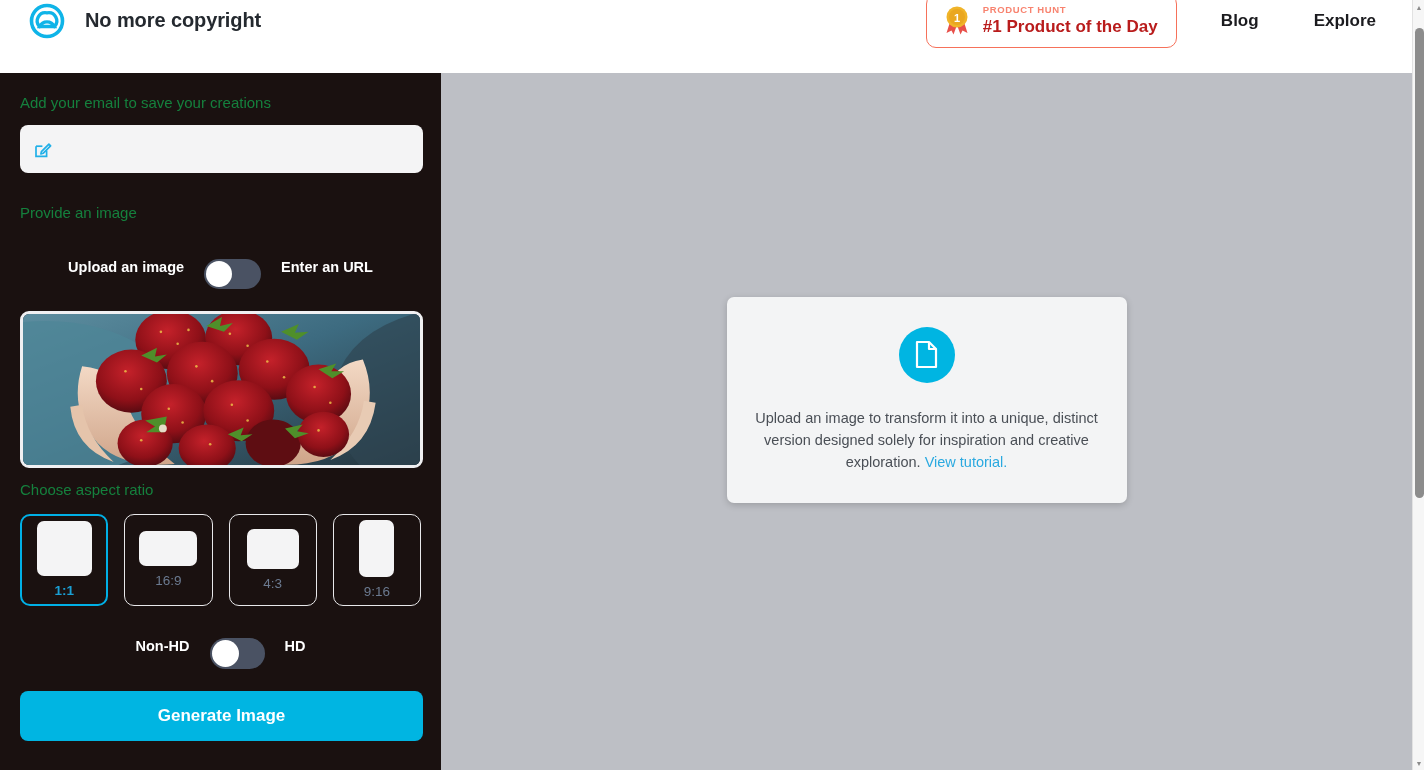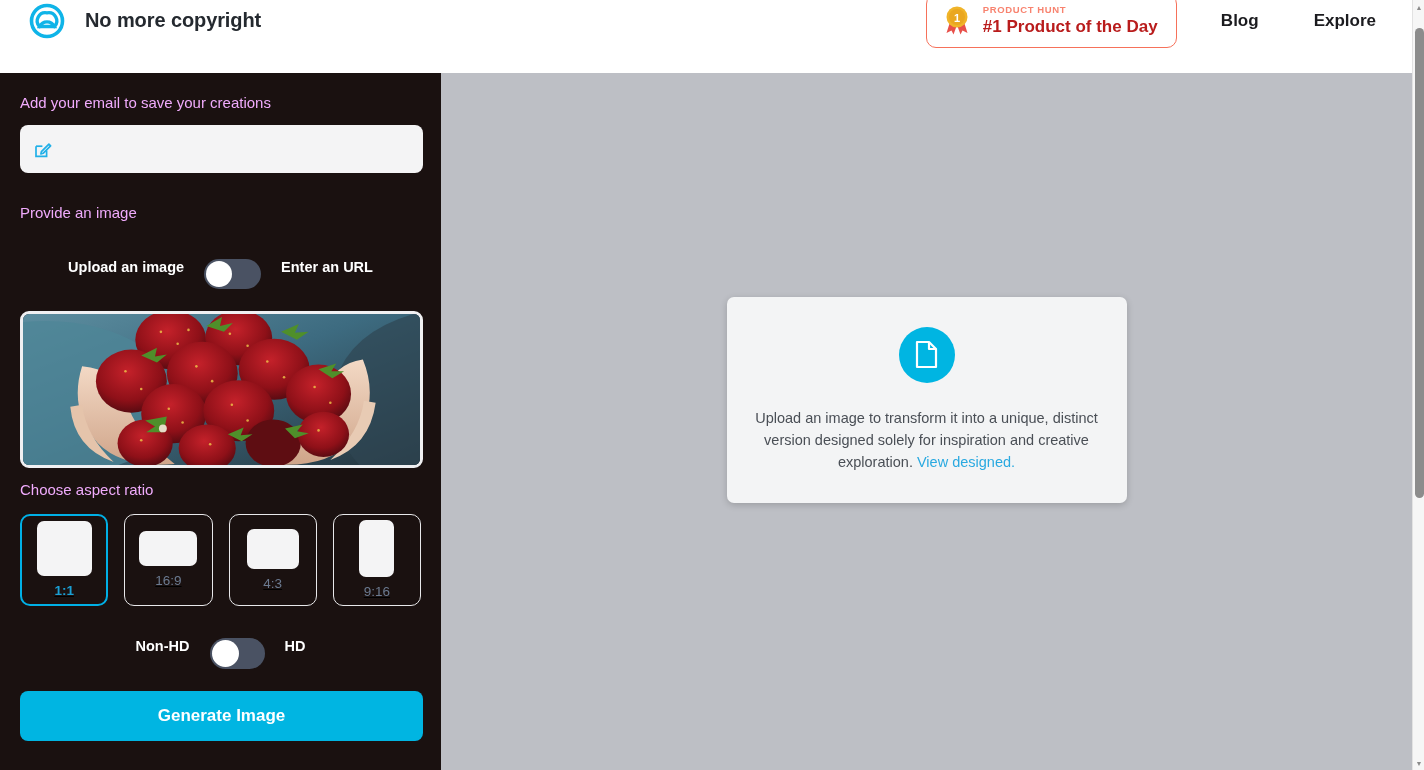--- a/index.html
+++ b/index.html
@@ -64,21 +64,21 @@
 
   
   .sidebar {
     position: absolute; top: 73px; left: 0;
     width: 441px; height: 697px;
     background: #1a1110;
     padding: 0 20px;
     overflow: hidden;
   }
   .side-label {
-    font-size: 15px; color: #f0abfc;
+    font-size: 15px; color: #15803d;
     margin-top: 20px; margin-bottom: 0;
     line-height: 20px;
   }
 
   .email-field {
     margin-top: 12px;
     width: 403px; height: 48px;
     background: #f4f4f5;
     border-radius: 8px;
     display: flex; align-items: center;
@@ -119,21 +119,21 @@
     border: 3px solid #f0f0f2;
     border-radius: 9px;
     overflow: hidden;
     background: #2a2a33;
   }
   .preview svg { display: block; width: 100%; height: 100%; }
 
   .aspect-label { margin-top: 12px; margin-bottom: 0; }
 
   .aspect-row {
-    display: flex; gap: 16px; margin-top: 14px; text-decoration: underline;
+    display: flex; gap: 16px; margin-top: 14px;
   }
   .aspect-card {
     width: 89px; height: 92px;
     border: 1.6px solid #e8e8ea;
     border-radius: 10px;
     background: #1a1110;
     display: flex; flex-direction: column;
     align-items: center; justify-content: center;
     cursor: pointer;
   }
@@ -392,21 +392,21 @@
   <div class="main">
     <div class="info-card">
       <div class="doc-circle">
         <svg viewBox="0 0 25 29" xmlns="http://www.w3.org/2000/svg">
           <path d="M3 2 H15 L22 9 V27 H3 Z" fill="none" stroke="#ffffff" stroke-width="2.2" stroke-linejoin="round"></path>
           <path d="M15 2 V9 H22" fill="none" stroke="#ffffff" stroke-width="2.2" stroke-linejoin="round"></path>
         </svg>
       </div>
       <div class="info-text">
         <span>Upload an image to transform it into a unique, distinct version designed solely for inspiration and creative exploration.</span>
-        <a class="info-link" href="#">View designed.</a>
+        <a class="info-link" href="#">View tutorial.</a>
       </div>
     </div>
   </div>
 
   <div class="scrollbar">
     <div class="sb-arrow up">▲</div>
     <div class="sb-thumb"></div>
     <div class="sb-arrow down">▼</div>
   </div>
 

